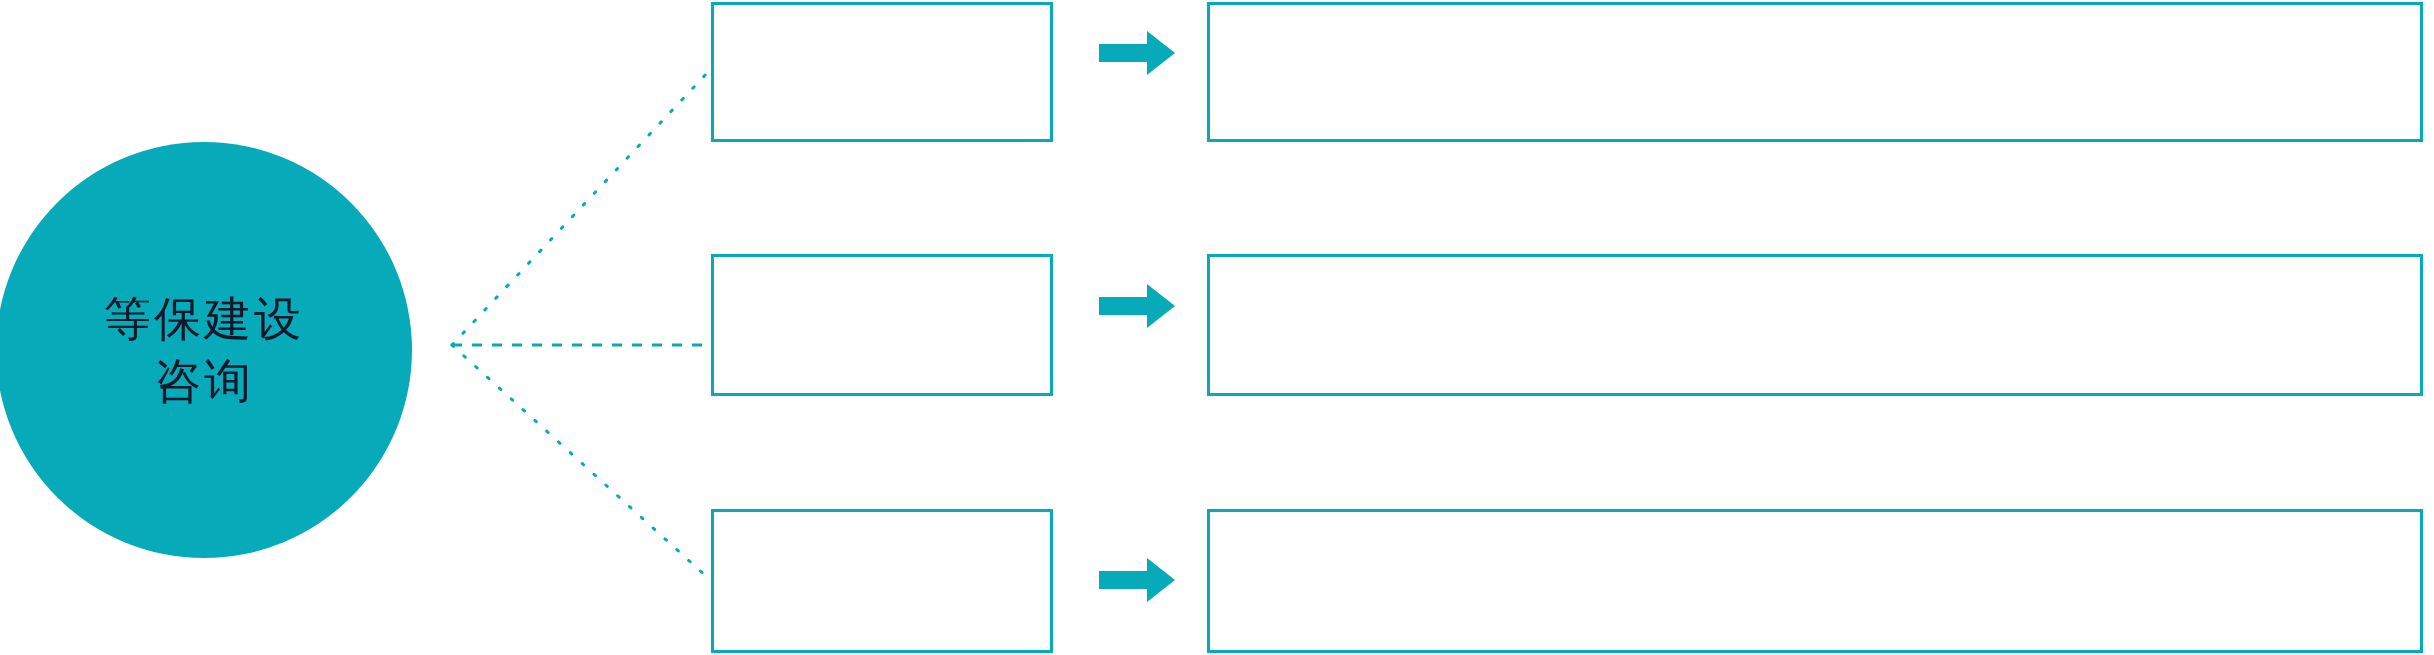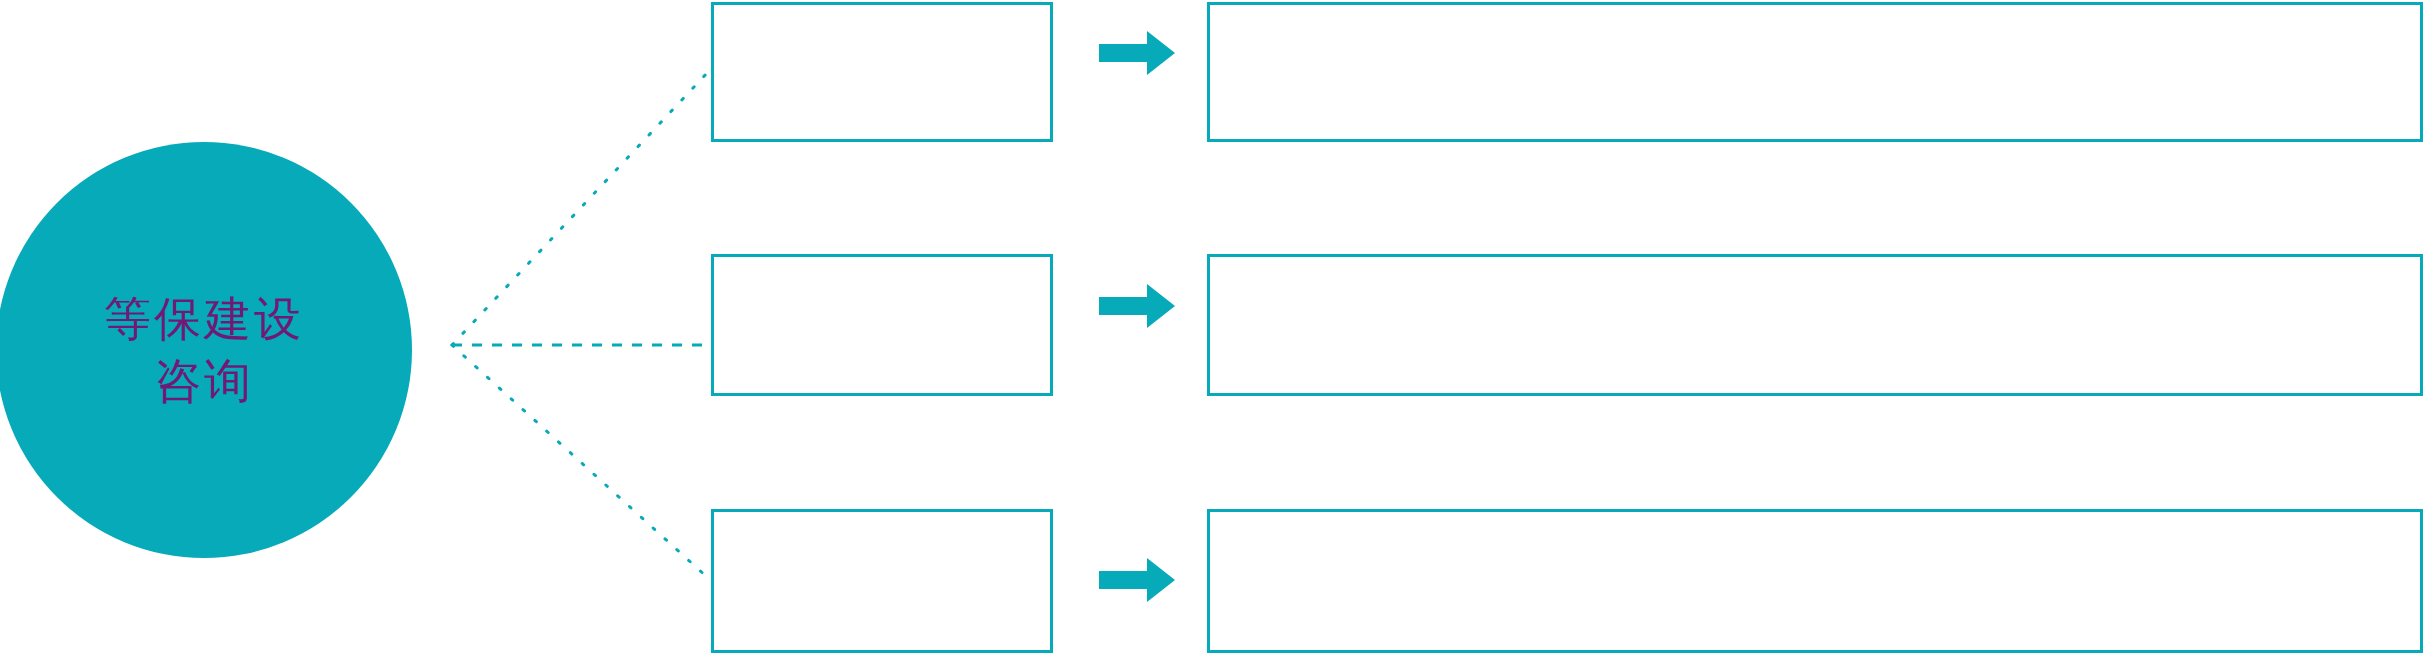--- a/index.html
+++ b/index.html
@@ -27,21 +27,21 @@
     height: 416px;
     border-radius: 50%;
     background: #06AAB8;
     display: flex;
     flex-direction: column;
     align-items: center;
     justify-content: center;
     box-sizing: border-box;
   }
   .hub-line {
-    color: #701a75;
+    color: #0f172a;
     font-size: 47px;
     line-height: 1.32;
     letter-spacing: 3px;
     font-weight: 400;
     white-space: nowrap;
     text-align: center;
   }
   
   .connector-layer {
     position: absolute;

